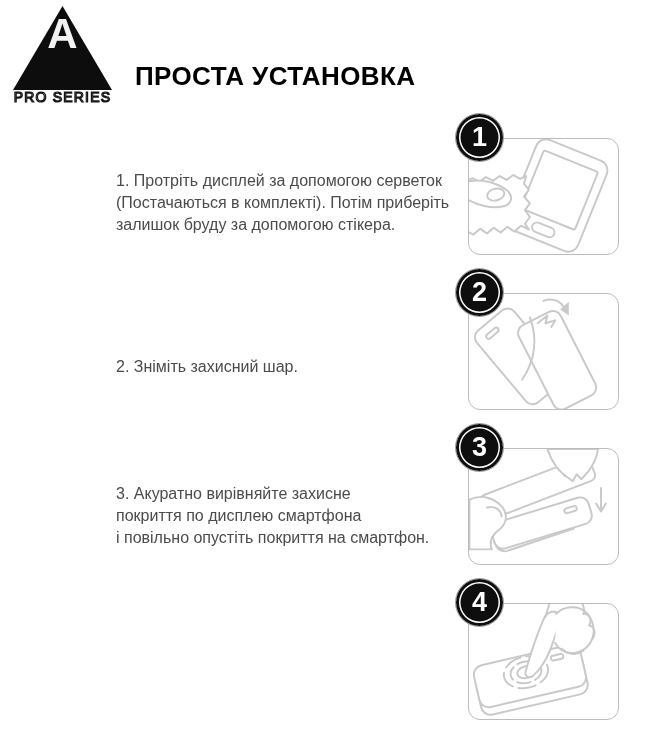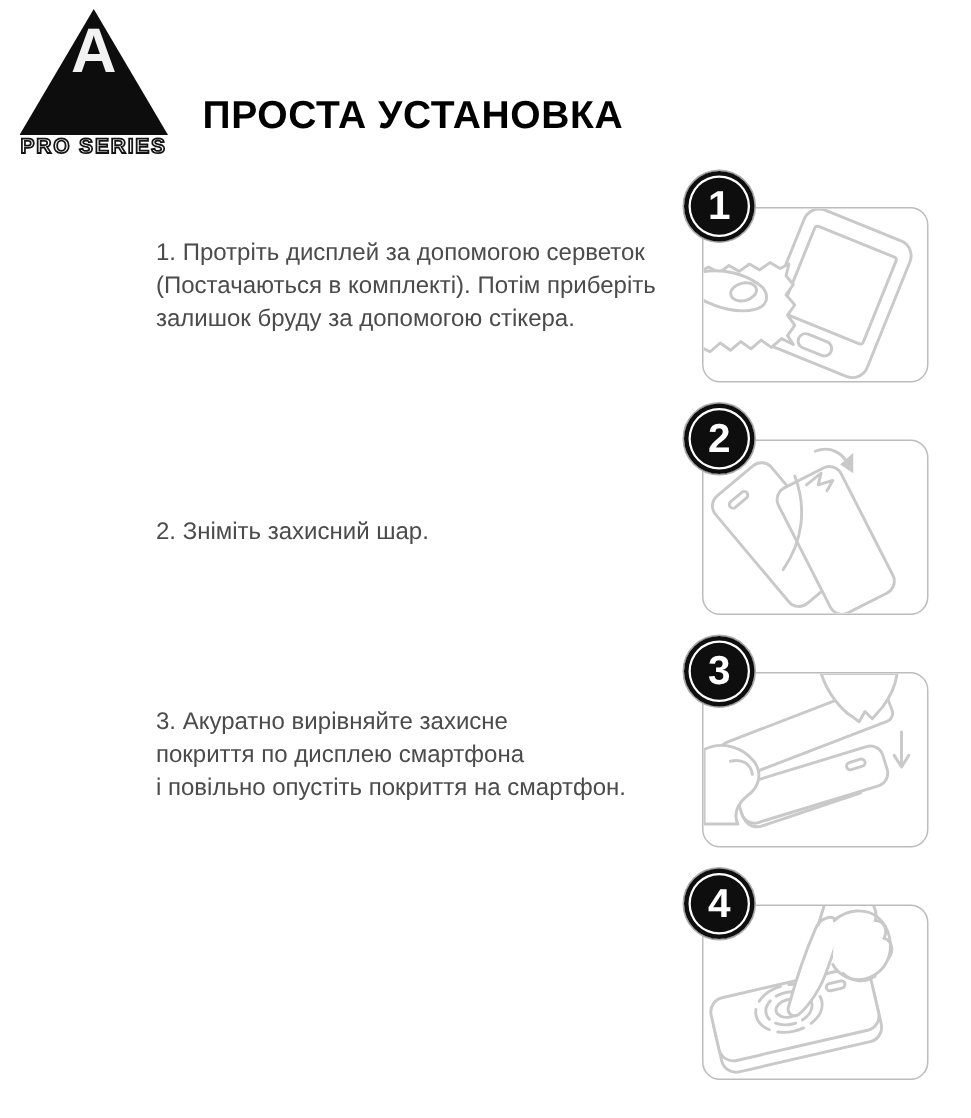--- a/index.html
+++ b/index.html
@@ -9,29 +9,29 @@
   
   .logo{position:absolute;left:10px;top:4px;width:105px;height:102px;}
   .logo-triangle{position:absolute;left:3px;top:2px;width:99px;height:84px;background:#0d0d0d;
         clip-path:polygon(50% 0,0 100%,100% 100%);}
   .logo-a{position:absolute;top:8px;left:0;width:105px;text-align:center;
         font-size:42px;line-height:44px;font-weight:700;color:#fff;mix-blend-mode:difference;}
   .logo-rm{position:absolute;top:42px;left:0;width:105px;text-align:center;
         font-size:41px;line-height:42px;font-weight:700;letter-spacing:-1px;color:#fff;
         mix-blend-mode:difference;}
   .logo-sub{position:absolute;top:85px;left:0;width:105px;text-align:center;white-space:nowrap;
-        font-size:14px;font-weight:700;letter-spacing:1.2px;color:#fff;
+        font-size:14px;font-weight:400;letter-spacing:1.2px;color:#fff;
         -webkit-text-stroke:1.2px #141414;}
 
   
   .title{position:absolute;left:135px;top:45px;font-size:26px;line-height:28px;
         font-weight:700;letter-spacing:.4px;color:#000000;white-space:nowrap;}
 
   
-  .step-text{position:absolute;left:104px;width:356px;margin:0;
+  .step-text{position:absolute;left:104px;width:356px;margin:12px;
         font-size:16px;line-height:22px;color:#4b4b4b;white-space:pre-line;}
   .text-1{top:158px}.text-2{top:344px}.text-3{top:471px}.text-4{top:631px}
 
   
   .fig{position:absolute;left:468px;width:152px;height:118px;margin:0;}
   .fig-1{top:138px}.fig-2{top:293px}.fig-3{top:448px}.fig-4{top:603px}
   .frame{position:absolute;left:0;top:0;width:149px;height:115px;
         border:1.5px solid #bcbcbc;border-radius:12px;overflow:hidden;background:#fff;}
   .frame svg{position:absolute;left:0;top:0;}
   .badge{position:absolute;left:-13px;top:-25px;width:47px;height:47px;border-radius:50%;

